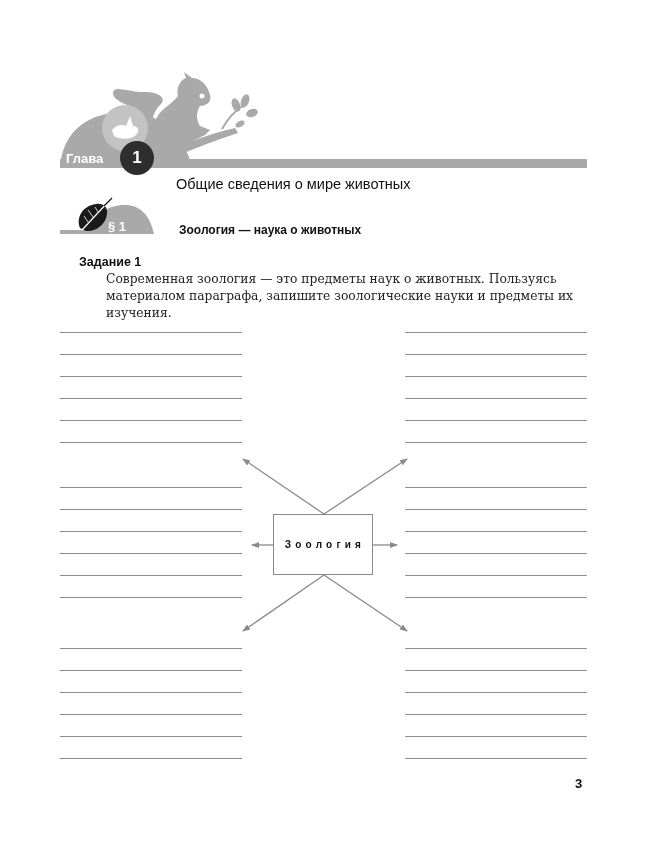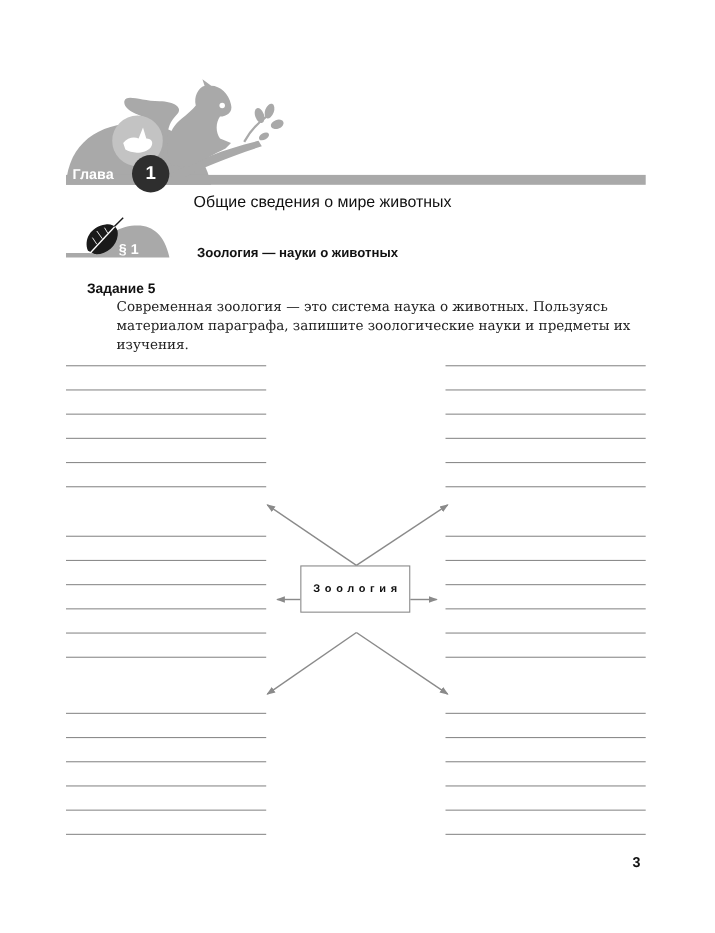--- a/index.html
+++ b/index.html
@@ -9,21 +9,21 @@
   .chapter-label { position:absolute; left:66px; top:151px; font-size:13px; font-weight:bold; color:#ffffff; }
   .chapter-num { position:absolute; left:120px; top:141px; width:34px; height:34px; border-radius:50%; background:#2e2e2e; color:#fff; font-weight:bold; font-size:17px; text-align:center; line-height:34px; }
   .chapter-title { position:absolute; left:176px; top:176px; font-size:14.5px; font-weight:normal; color:#111; }
   .para-label { position:absolute; left:108px; top:219px; font-size:13px; font-weight:bold; color:#ffffff; }
   .para-title { position:absolute; left:179px; top:223px; font-size:12px; font-weight:bold; color:#111; }
   .task-title { position:absolute; left:79px; top:255px; font-size:12.5px; font-weight:bold; color:#111; }
   .task-text { position:absolute; left:106px; top:271px; width:490px; font-family:"DejaVu Serif", serif; font-size:12.3px; line-height:17px; color:#222; }
   .wline { position:absolute; height:0; border-top:1.3px solid #8c8c8c; }
   .left-line { left:60px; width:182px; }
   .right-line { left:405px; width:182px; }
-  .zbox { position:absolute; left:273px; top:514px; width:100px; height:43px; border:1.3px solid #8a8a8a; box-sizing:border-box; display:flex; align-items:center; justify-content:center;text-align:center; }
+  .zbox { position:absolute; left:273px; top:514px; width:100px; height:61px; border:1.3px solid #8a8a8a; box-sizing:border-box; display:flex; align-items:center; justify-content:center;text-align:center; }
   .zbox span { font-size:10px; font-weight:bold; letter-spacing:4.2px; color:#111; padding-left:4px; }
   .page-num { position:absolute; left:575px; top:776px; font-size:13px; font-weight:bold; color:#111; }
 </style>
 </head>
 <body>
 
 <svg class="banner-svg" width="650" height="250">
 
   <path d="M60,168 C62,130 90,112 125,112 C160,112 185,135 192,168 Z" fill="#a9a9a9"></path>
 
@@ -52,24 +52,24 @@
     <path d="M88,222 L84,216 M93,217 L88,210 M98,212 L95,207" stroke="#ffffff" stroke-width="0.8"></path>
     <path d="M104,206 L112,198" stroke="#1a1a1a" stroke-width="1.3"></path>
   </g>
 </svg>
 
 <div class="chapter-label">Глава</div>
 <div class="chapter-num">1</div>
 <div class="chapter-title">Общие сведения о мире животных</div>
 
 <div class="para-label">§ 1</div>
-<div class="para-title">Зоология — науки о животных</div>
+<div class="para-title">Зоология — наука о животных</div>
 
-<div class="task-title">Задание 5</div>
-<div class="task-text">Современная зоология — это система наука о животных. Пользуясь материалом параграфа, запишите зоологические науки и предметы их изучения.</div>
+<div class="task-title">Задание 1</div>
+<div class="task-text">Современная зоология — это предметы наук о животных. Пользуясь материалом параграфа, запишите зоологические науки и предметы их изучения.</div>
 
 <div>
   <div class="wline left-line" style="top:332px"></div>
   <div class="wline left-line" style="top:354px"></div>
   <div class="wline left-line" style="top:376px"></div>
   <div class="wline left-line" style="top:398px"></div>
   <div class="wline left-line" style="top:420px"></div>
   <div class="wline left-line" style="top:442px"></div>
   <div class="wline left-line" style="top:487px"></div>
   <div class="wline left-line" style="top:509px"></div>

